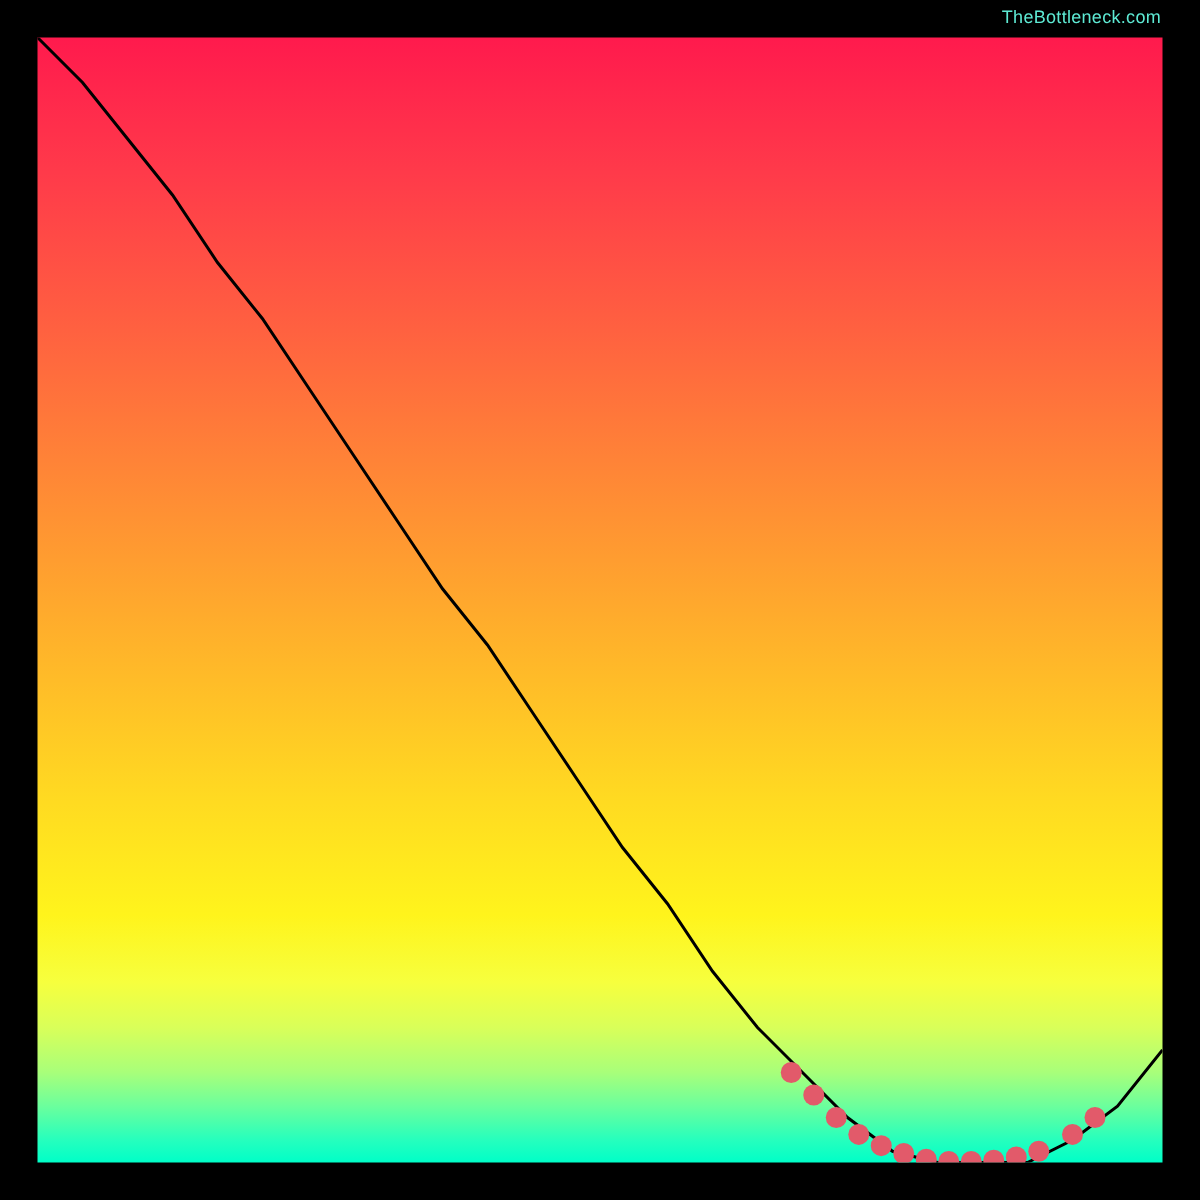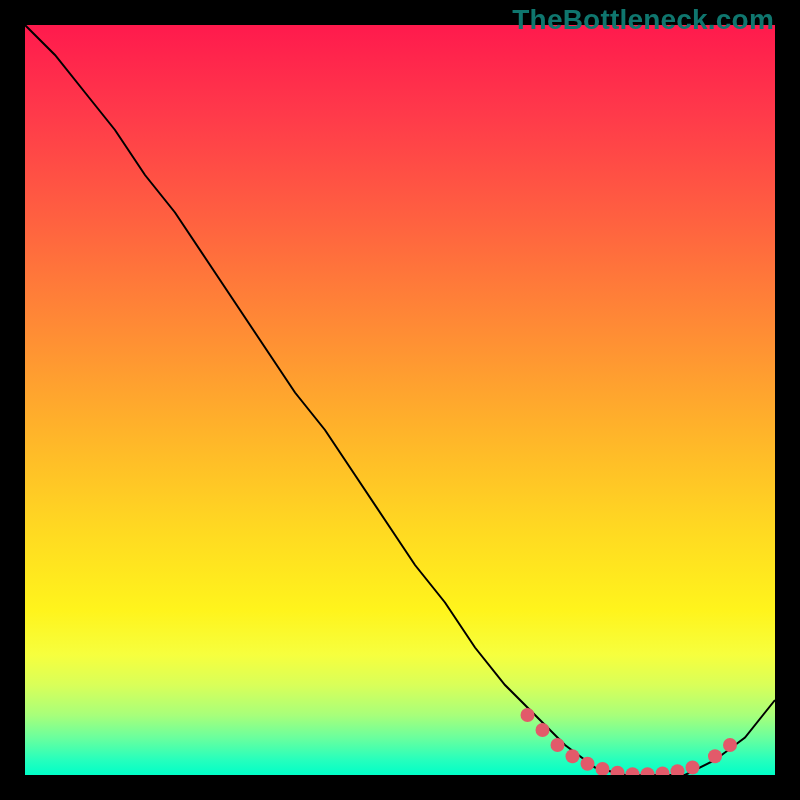--- a/index.html
+++ b/index.html
@@ -40,23 +40,23 @@
       #a8ff7a 92%,
       #6bff9d 95%,
       #26ffbd 98%,
       #00ffc8 100%
     );
   }
   .watermark {
     position: absolute;
     top: 4px;
     right: 26px;
-    color: #0f766e;
-    font-size: 28px;
-    font-weight: 700;
+    color: #5eead4;
+    font-size: 12px;
+    font-weight: 400;
     letter-spacing: 0.2px;
     user-select: none;
   }
   svg.curve {
     position: absolute;
     top: 0;
     left: 0;
     width: 750px;
     height: 750px;
   }

